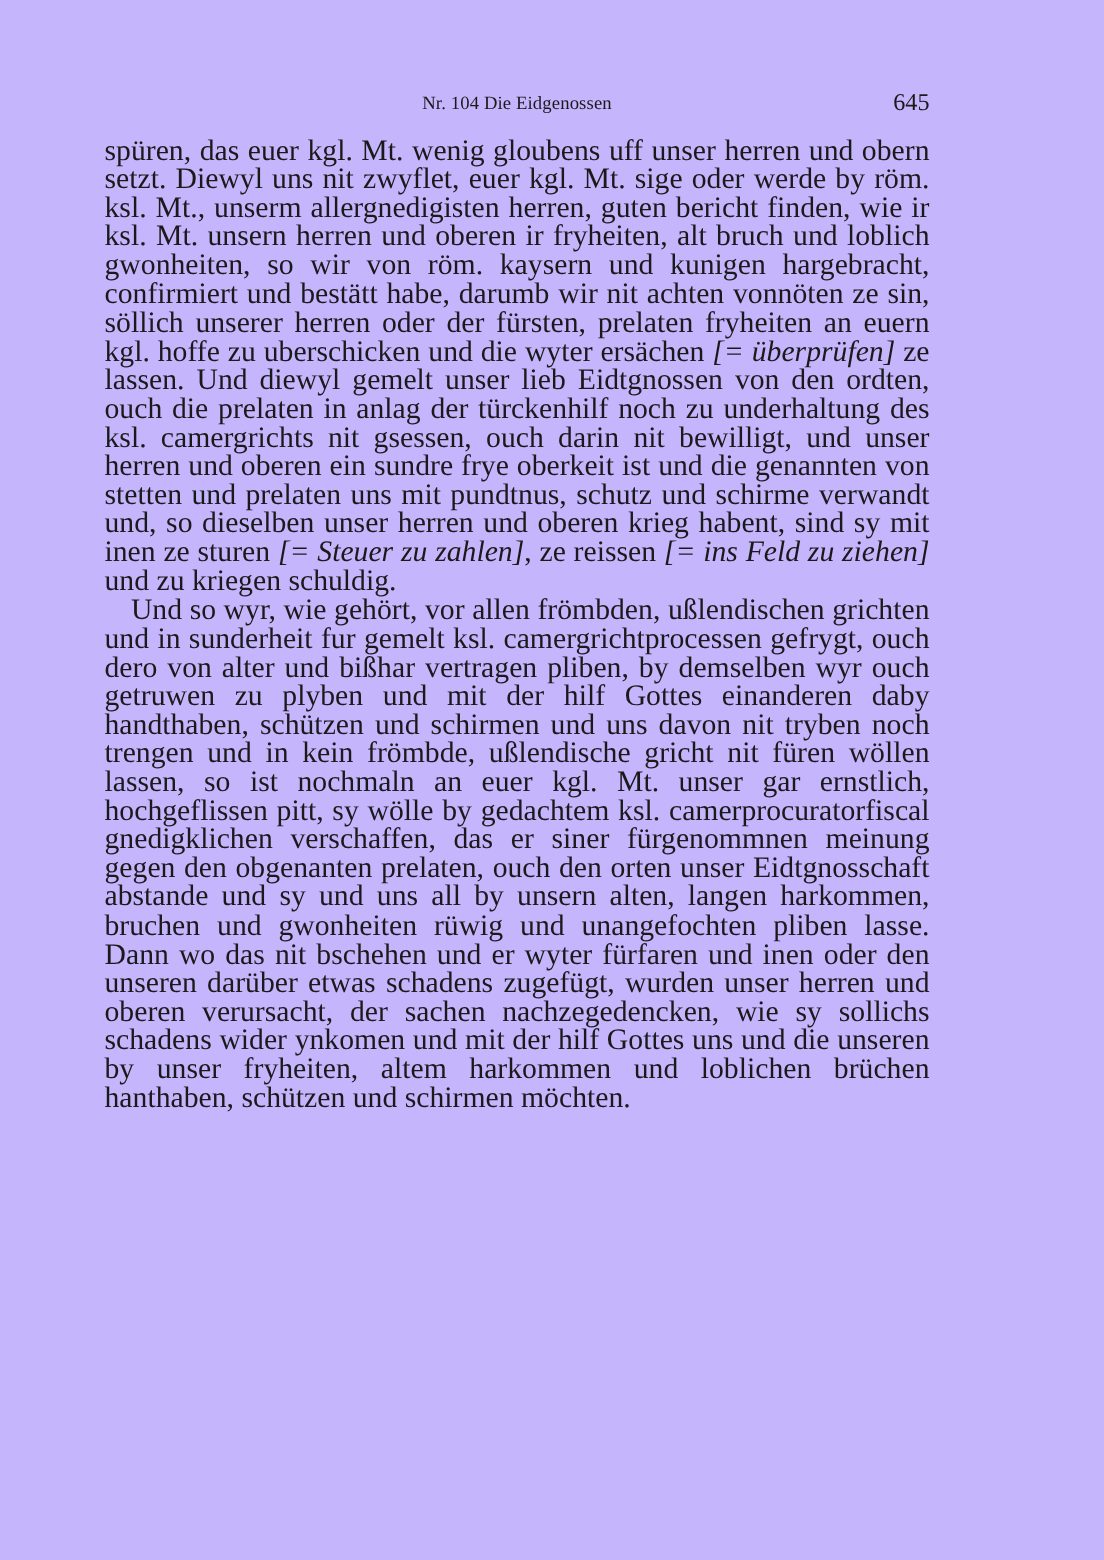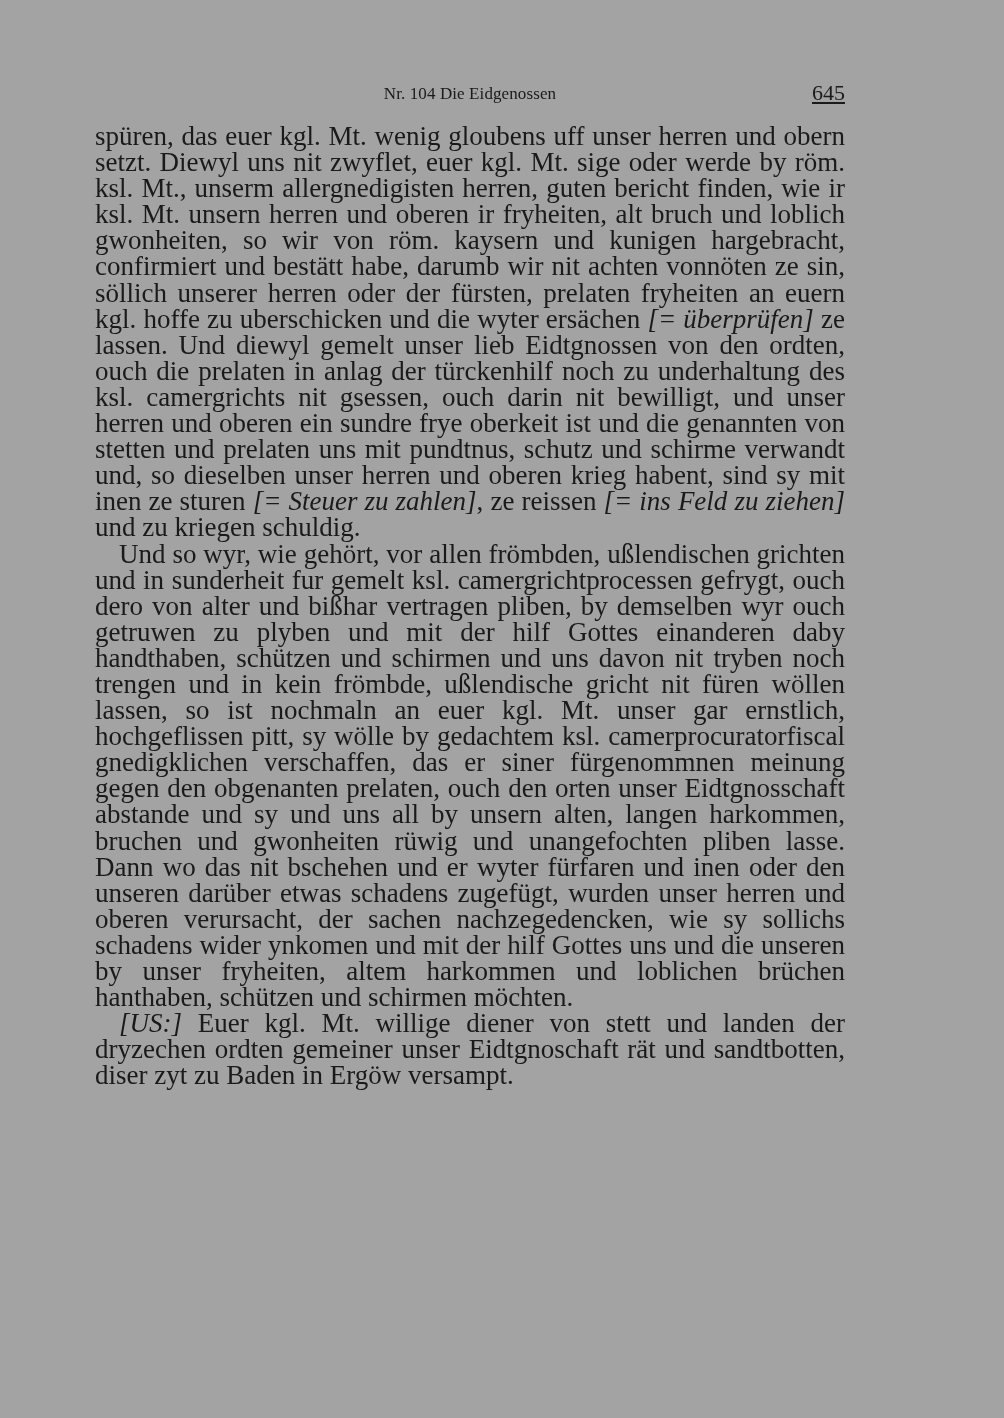--- a/index.html
+++ b/index.html
@@ -1,30 +1,30 @@
 <!DOCTYPE html>
 <html><head>
 <meta charset="utf-8">
 <style>
   html, body { margin: 0; padding: 0; background: #ffffff; }
   body { width: 1004px; height: 1418px; position: relative; overflow: hidden; }
   .page {
     position: absolute; left: 0; top: 0; width: 1004px; height: 1418px;
-    background: #a3a3a3; color: #1a1a1a;
+    background: #c4b5fd; color: #1a1a1a;
     font-family: "Liberation Serif", "DejaVu Serif", serif;
   }
   .running-head {
     position: absolute; top: 82px; left: 95px; width: 750px; height: 24px;
   }
   .running-title {
     position: absolute; left: 0; right: 0; text-align: center;
     font-size: 17px; top: 2px; letter-spacing: 0.1px;
   }
   .page-number {
-    position: absolute; right: 0; top: -2px; font-size: 22px; text-decoration: underline;
+    position: absolute; right: 0; top: -2px; font-size: 22px;
   }
   .body-text {
     position: absolute; left: 95px; top: 123px; width: 750px;
     font-size: 27px; line-height: 26.1px; text-align: justify;
     hyphens: none;
   }
   .body-text p { margin: 0; }
   .body-text p.indent { text-indent: 24px; }
   .ed { font-style: italic; }
 </style>
@@ -37,17 +37,14 @@
     <div class="page-number">645</div>
   </div>
 
   <div class="body-text">
     <p>
       <span>spüren, das euer kgl. Mt. wenig gloubens uff unser herren und obern setzt. Diewyl uns nit zwyflet, euer kgl. Mt. sige oder werde by röm. ksl. Mt., unserm allergnedigisten herren, guten bericht finden, wie ir ksl. Mt. unsern herren und oberen ir fryheiten, alt bruch und loblich gwonheiten, so wir von röm. kaysern und kunigen hargebracht, confirmiert und bestätt habe, darumb wir nit achten vonnöten ze sin, söllich unserer herren oder der fürsten, prelaten fryheiten an euern kgl. hoffe zu uberschicken und die wyter ersächen </span><span class="ed">[= überprüfen]</span><span> ze lassen. Und diewyl gemelt unser lieb Eidtgnossen von den ordten, ouch die prelaten in anlag der türckenhilf noch zu underhaltung des ksl. camergrichts nit gsessen, ouch darin nit bewilligt, und unser herren und oberen ein sundre frye oberkeit ist und die genannten von stetten und prelaten uns mit pundtnus, schutz und schirme verwandt und, so dieselben unser herren und oberen krieg habent, sind sy mit inen ze sturen </span><span class="ed">[= Steuer zu zahlen]</span><span>, ze reissen </span><span class="ed">[= ins Feld zu ziehen]</span><span> und zu kriegen schuldig.</span>
     </p>
     <p class="indent">
       <span>Und so wyr, wie gehört, vor allen frömbden, ußlendischen grichten und in sunderheit fur gemelt ksl. camergrichtprocessen gefrygt, ouch dero von alter und bißhar vertragen pliben, by demselben wyr ouch getruwen zu plyben und mit der hilf Gottes einanderen daby handthaben, schützen und schirmen und uns davon nit tryben noch trengen und in kein frömbde, ußlendische gricht nit füren wöllen lassen, so ist nochmaln an euer kgl. Mt. unser gar ernstlich, hochgeflissen pitt, sy wölle by gedachtem ksl. camerprocuratorfiscal gnedigklichen verschaffen, das er siner fürgenommnen meinung gegen den obgenanten prelaten, ouch den orten unser Eidtgnosschaft abstande und sy und uns all by unsern alten, langen harkommen, bruchen und gwonheiten rüwig und unangefochten pliben lasse. Dann wo das nit bschehen und er wyter fürfaren und inen oder den unseren darüber etwas schadens zugefügt, wurden unser herren und oberen verursacht, der sachen nachzegedencken, wie sy sollichs schadens wider ynkomen und mit der hilf Gottes uns und die unseren by unser fryheiten, altem harkommen und loblichen brüchen hanthaben, schützen und schirmen möchten.</span>
     </p>
-    <p class="indent">
-      <span class="ed">[US:]</span><span> Euer kgl. Mt. willige diener von stett und landen der dryzechen ordten gemeiner unser Eidtgnoschaft rät und sandtbotten, diser zyt zu Baden in Ergöw versampt.</span>
-    </p>
   </div>
 </div>
 
 </body></html>

